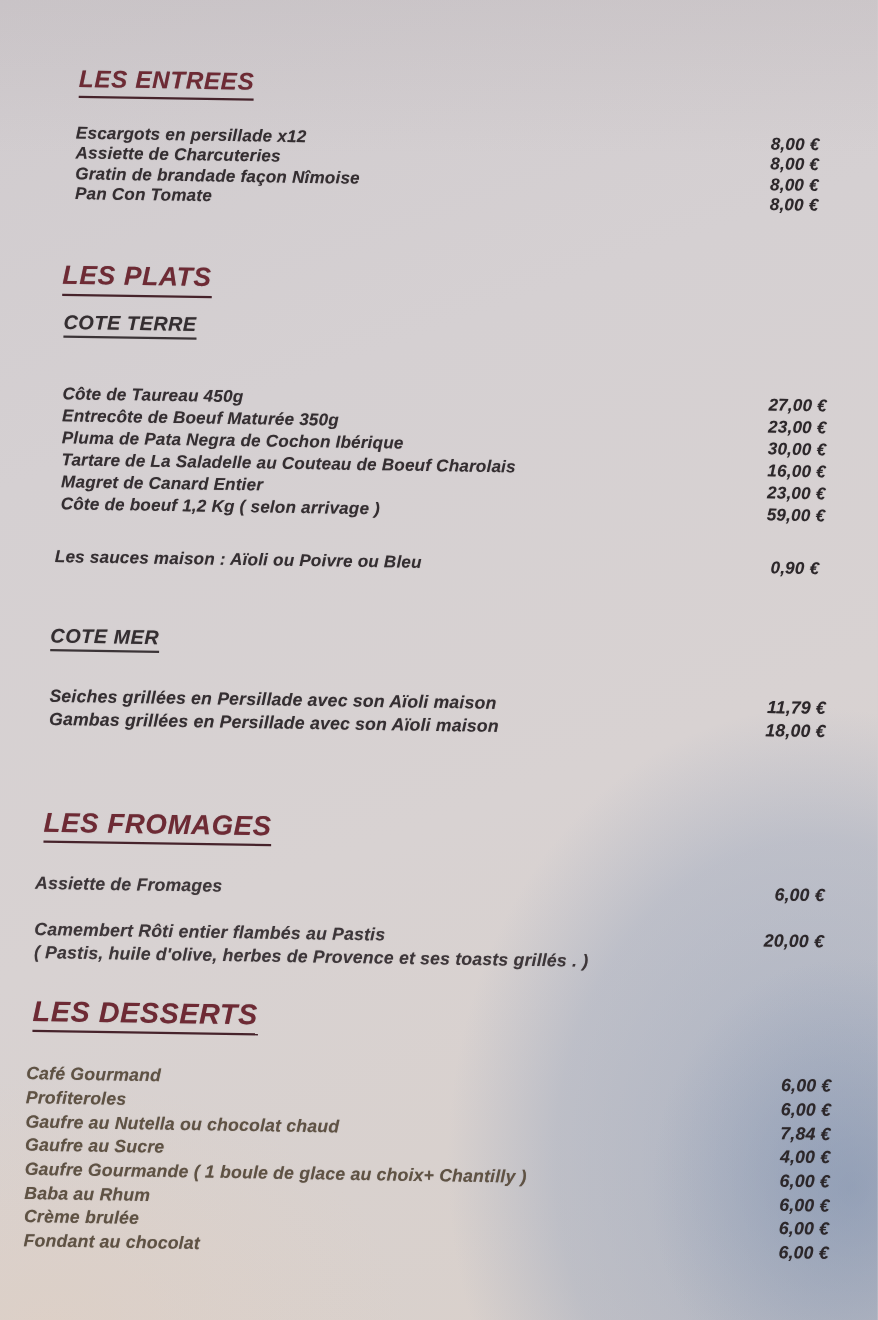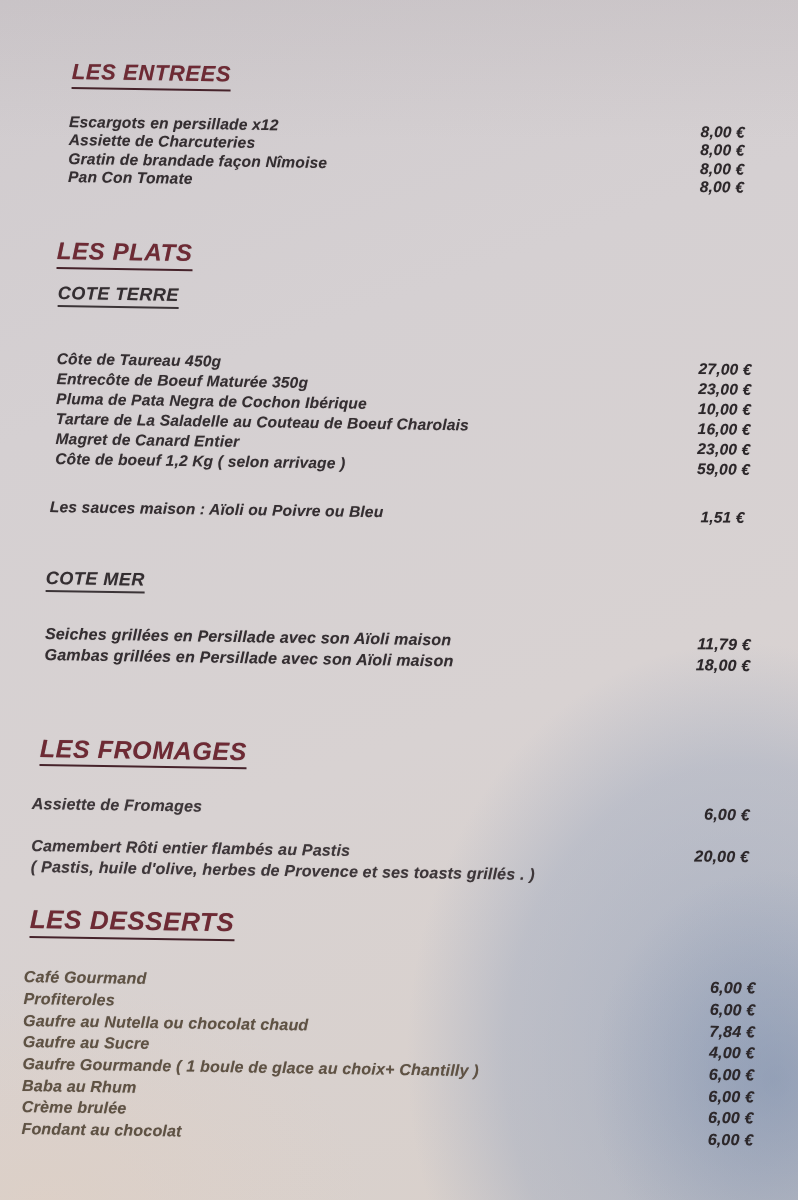--- a/index.html
+++ b/index.html
@@ -112,41 +112,41 @@
       <div class="row">
         <span class="nm">Côte de Taureau 450g</span>
         <span class="pr">27,00 €</span>
       </div>
       <div class="row">
         <span class="nm">Entrecôte de Boeuf Maturée 350g</span>
         <span class="pr">23,00 €</span>
       </div>
       <div class="row">
         <span class="nm">Pluma de Pata Negra de Cochon Ibérique</span>
-        <span class="pr">10,00 €</span>
+        <span class="pr">30,00 €</span>
       </div>
       <div class="row">
         <span class="nm">Tartare de La Saladelle au Couteau de Boeuf Charolais</span>
         <span class="pr">16,00 €</span>
       </div>
       <div class="row">
         <span class="nm">Magret de Canard Entier</span>
         <span class="pr">23,00 €</span>
       </div>
       <div class="row">
         <span class="nm">Côte de boeuf 1,2 Kg ( selon arrivage )</span>
         <span class="pr">59,00 €</span>
       </div>
     </div>
   </section>
 
   <section class="sec" id="sec-sauces">
     <div class="row">
       <span class="nm">Les sauces maison : Aïoli ou Poivre ou Bleu</span>
-      <span class="pr">1,51 €</span>
+      <span class="pr">0,90 €</span>
     </div>
   </section>
 
   <section class="sec" id="sec-mer">
     <h3 class="subtitle">COTE MER</h3>
     <div class="items">
       <div class="row">
         <span class="nm">Seiches grillées en Persillade avec son Aïoli maison</span>
         <span class="pr">11,79 €</span>
       </div>

